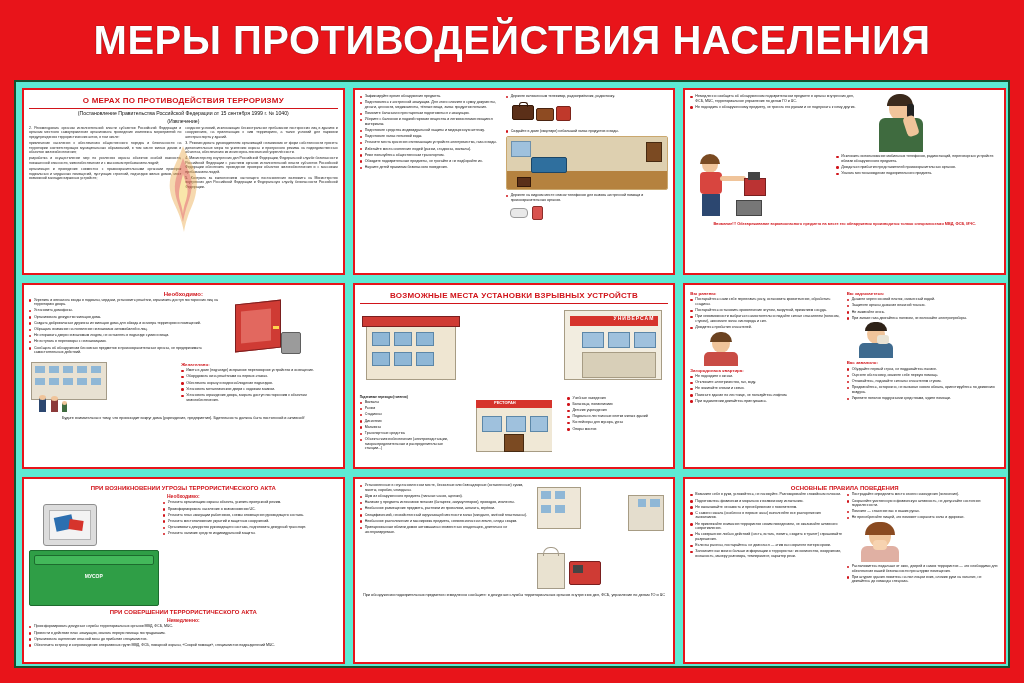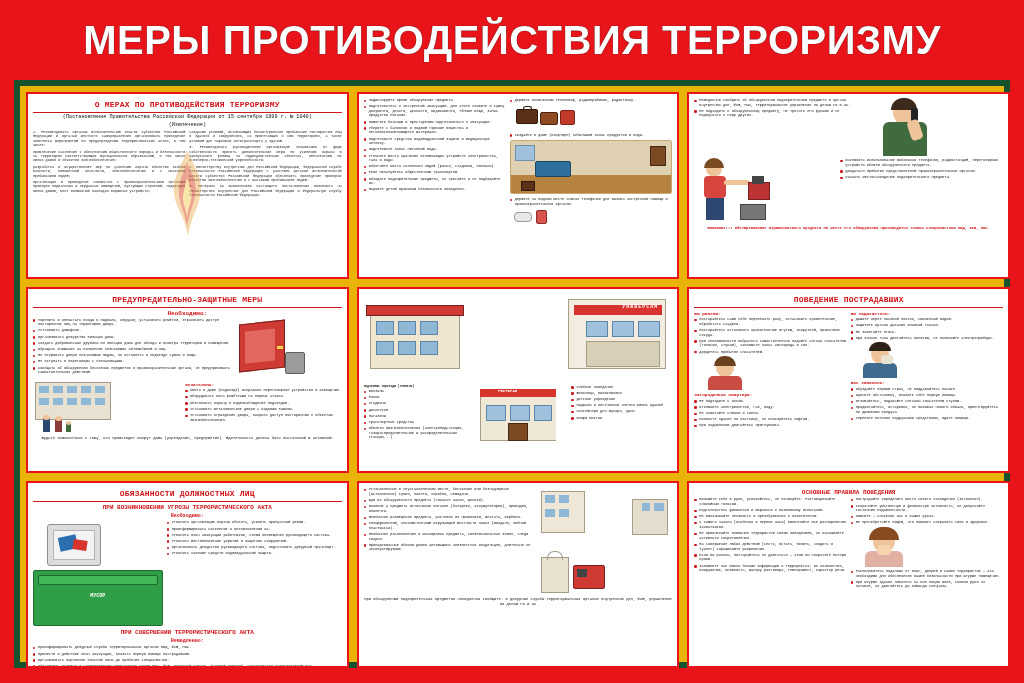--- a/index.html
+++ b/index.html
@@ -22,24 +22,23 @@
     font-weight:bold;
     color:#ffffff;
     letter-spacing:0.5px;
     font-family:"Liberation Sans", sans-serif;
     text-shadow:0 0 1px #000;
   }
   .board{
     position:absolute;
     top:80px;left:14px;
     width:996px;height:588px;
-    background:#eab308;
-    border:6px solid #14532d;
+    background:#5eead4;
+    border:2px solid #14532d;
     box-sizing:border-box;
-    font-family:Liberation Mono, monospace;
   }
   .grid{
     position:absolute;
     top:6px;left:6px;
     width:984px;height:576px;
     display:grid;
     grid-template-columns:repeat(3,1fr);
     grid-template-rows:repeat(3,1fr);
     gap:8px;
     box-sizing:border-box;
@@ -135,21 +134,21 @@
   .trash{background:#2f9e46;border:1px solid #1d6b2e;border-radius:2px;}
   .tiny{font-size:3px;line-height:3.4px;color:#111;}
   .centerimg{display:flex;align-items:center;justify-content:center;}
   .legend li{font-size:3.4px;line-height:4px;}
 </style>
 </head>
 <body>
 
 <div class="poster">
 
-  <div class="title">МЕРЫ ПРОТИВОДЕЙСТВИЯ ТЕРРОРИЗМУ</div>
+  <div class="title">МЕРЫ ПРОТИВОДЕЙСТВИЯ НАСЕЛЕНИЯ</div>
 
   <div class="board">
     <div class="grid">
 
       <div class="panel">
         <div class="panel-title underline">О МЕРАХ ПО ПРОТИВОДЕЙСТВИЯ ТЕРРОРИЗМУ</div>
         <div class="panel-sub">(Постановление Правительства Российской Федерации от 15 сентября 1999 г. № 1040)</div>
         <div class="panel-sub">(Извлечение)</div>
         <div class="cols" style="position:relative;">
           <div class="col body-text">
@@ -267,21 +266,20 @@
               <li>Указать местонахождение подозрительного предмета.</li>
             </ul>
           </div>
         </div>
         <div class="note">
           <b>Внимание!!! Обезвреживание взрывоопасного предмета на месте его обнаружения производится только специалистами МВД, ФСБ, МЧС.</b>
         </div>
       </div>
 
       <div class="panel">
-        <div class="panel-title underline">ПРЕДУПРЕДИТЕЛЬНО-ЗАЩИТНЫЕ МЕРЫ</div>
         <div class="sub-red">Необходимо:</div>
         <div class="cols">
           <div class="col" style="flex:0 0 64%;">
             <ul class="bul">
               <li>Укрепить и опечатать входы в подвалы, чердаки, установить решётки, ограничить доступ посторонних лиц на территорию двора.</li>
               <li>Установить домофоны.</li>
               <li>Организовать дежурство жильцов дома.</li>
               <li>Создать добровольные дружины из жильцов дома для обхода и осмотра территории и помещений.</li>
               <li>Обращать внимание на появление незнакомых автомобилей и лиц.</li>
               <li>Не открывать двери незнакомым людям, не оставлять в подъезде сумки и вещи.</li>
@@ -328,20 +326,21 @@
               <li>Обеспечить охрану и видеонаблюдение подъездов.</li>
               <li>Установить металлические двери с кодовым замком.</li>
               <li>Установить ограждение двора, закрыть доступ посторонним к объектам жизнеобеспечения.</li>
             </ul>
           </div>
         </div>
         <div class="note">Будьте внимательны к тому, что происходит вокруг дома (учреждения, предприятия). Бдительность должна быть постоянной и активной!</div>
       </div>
 
       <div class="panel">
+        <div class="panel-title underline">ВОЗМОЖНЫЕ МЕСТА УСТАНОВКИ ВЗРЫВНЫХ УСТРОЙСТВ</div>
 
         <div class="art" style="height:88px;position:relative;margin:2px 0;">
 
           <div style="position:absolute;left:6px;top:16px;width:88px;height:56px;background:#efe6d2;border:1px solid #a79c84;"></div>
           <div style="position:absolute;left:2px;top:10px;width:96px;height:9px;background:#cf3b34;border:1px solid #7a1f1f;"></div>
           <div style="position:absolute;left:12px;top:26px;width:16px;height:12px;background:#8fb7d6;border:0.5px solid #5c87a8;"></div>
           <div style="position:absolute;left:34px;top:26px;width:16px;height:12px;background:#8fb7d6;border:0.5px solid #5c87a8;"></div>
           <div style="position:absolute;left:56px;top:26px;width:16px;height:12px;background:#8fb7d6;border:0.5px solid #5c87a8;"></div>
           <div style="position:absolute;left:12px;top:46px;width:16px;height:12px;background:#8fb7d6;border:0.5px solid #5c87a8;"></div>
           <div style="position:absolute;left:34px;top:46px;width:16px;height:12px;background:#8fb7d6;border:0.5px solid #5c87a8;"></div>
@@ -386,21 +385,20 @@
               <li>Детские учреждения</li>
               <li>Подвалы и лестничные клетки жилых зданий</li>
               <li>Контейнеры для мусора, урны</li>
               <li>Опоры мостов</li>
             </ul>
           </div>
         </div>
       </div>
 
       <div class="panel">
-        <div class="panel-title underline">ПОВЕДЕНИЕ ПОСТРАДАВШИХ</div>
         <div class="cols">
           <div class="col">
             <div class="lbl">Вы ранены:</div>
             <ul class="bul">
               <li>Постарайтесь сами себе перевязать рану, остановить кровотечение, обработать ссадины.</li>
               <li>Постарайтесь остановить кровотечение жгутом, закруткой, прижатием сосуда.</li>
               <li>При невозможности выбраться самостоятельно подайте сигнал спасателям (голосом, стуком), экономьте запас кислорода и сил.</li>
               <li>Дождитесь прибытия спасателей.</li>
             </ul>
 
@@ -439,21 +437,20 @@
               <li>Оцените обстановку, окажите себе первую помощь.</li>
               <li>Отзывайтесь, подавайте сигналы спасателям стуком.</li>
               <li>Продвигайтесь, осторожно, не вызывая нового обвала, ориентируйтесь по движению воздуха.</li>
               <li>Укрепите потолок подручными средствами, ждите помощи.</li>
             </ul>
           </div>
         </div>
       </div>
 
       <div class="panel">
-        <div class="panel-title underline">ОБЯЗАННОСТИ ДОЛЖНОСТНЫХ ЛИЦ</div>
         <div class="sub-red">ПРИ ВОЗНИКНОВЕНИИ УГРОЗЫ ТЕРРОРИСТИЧЕСКОГО АКТА</div>
         <div class="sub-red" style="font-size:5px;">Необходимо:</div>
         <div class="cols">
           <div class="col" style="flex:0 0 42%;">
             <div class="art" style="height:46px;position:relative;">
               <div style="position:absolute;left:14px;top:4px;width:52px;height:40px;background:#dcdcdc;border:1px solid #8f8f8f;border-radius:3px;"></div>
               <div style="position:absolute;left:20px;top:10px;width:40px;height:28px;background:#f3f3f3;border:1px solid #b5b5b5;"></div>
               <div style="position:absolute;left:26px;top:16px;width:18px;height:14px;background:#2c6fb0;transform:rotate(-12deg);"></div>
               <div style="position:absolute;left:40px;top:20px;width:14px;height:10px;background:#d6342c;transform:rotate(8deg);"></div>
             </div>

